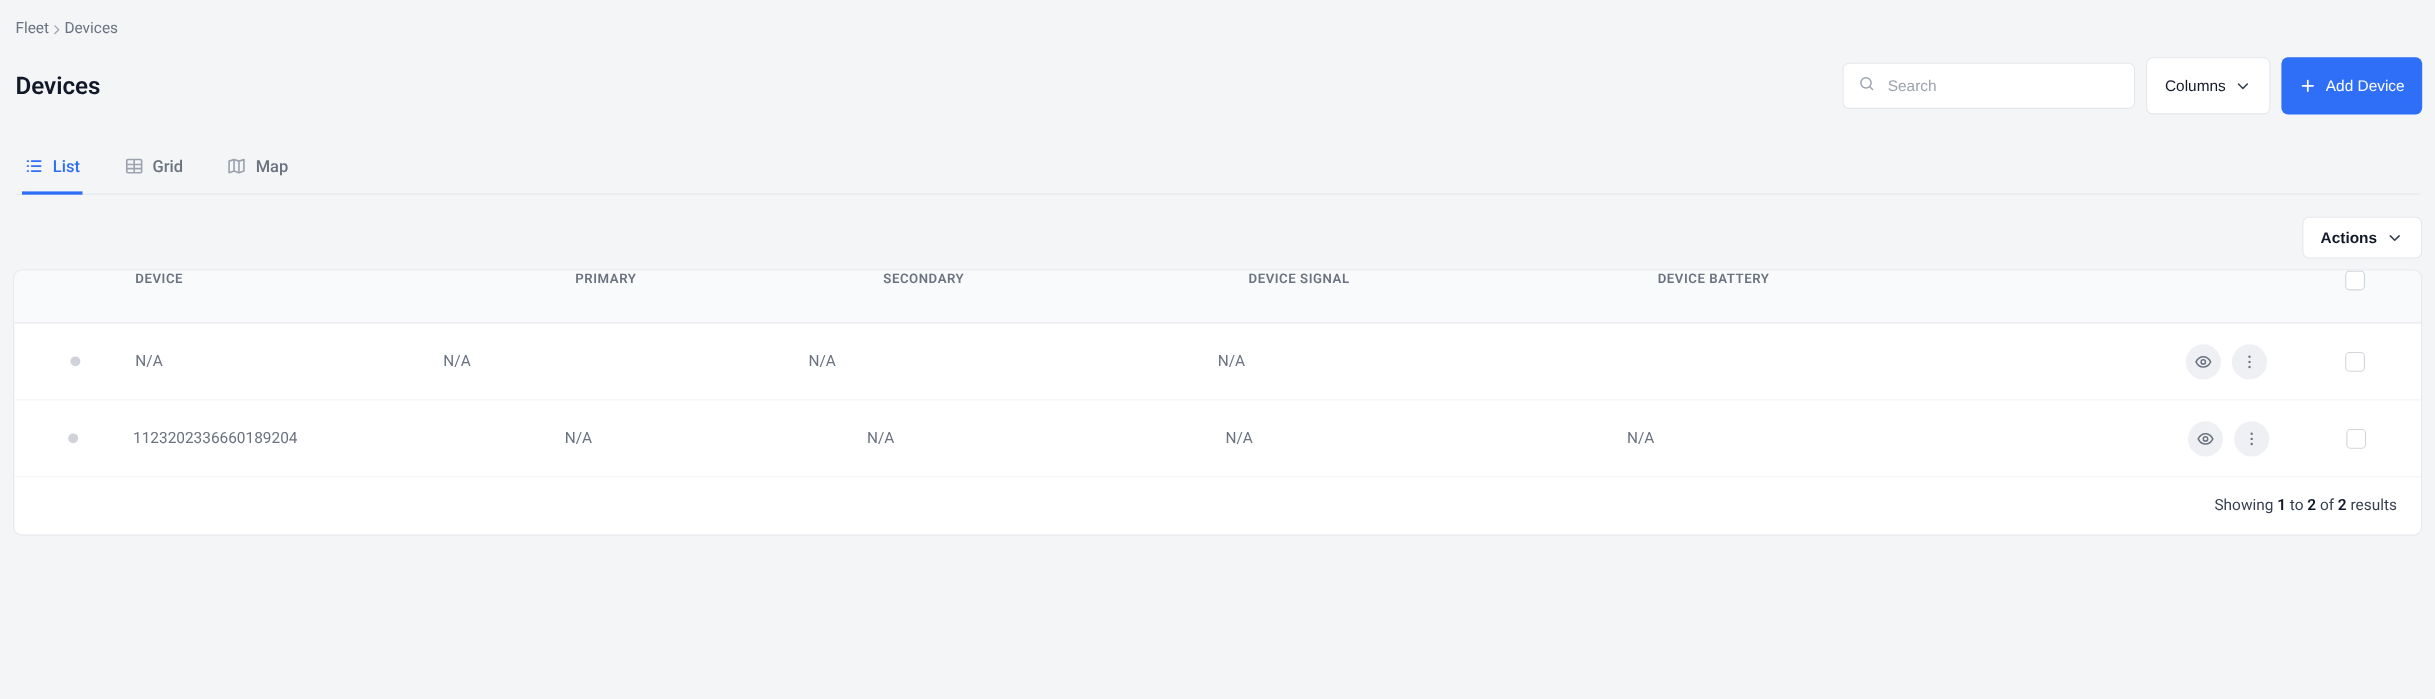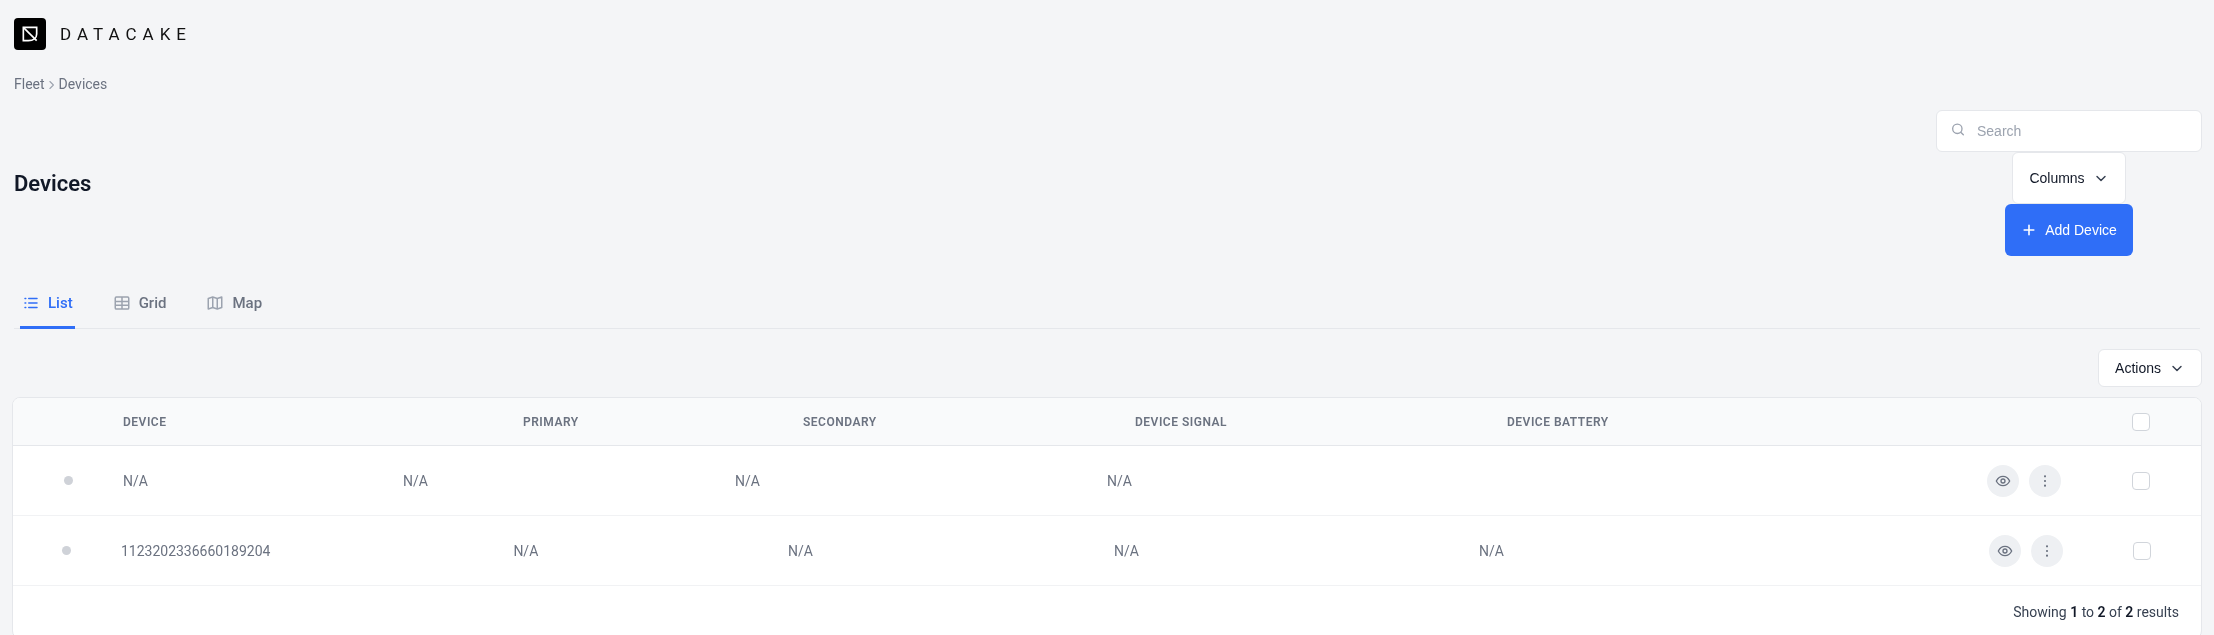--- a/index.html
+++ b/index.html
@@ -62,22 +62,21 @@
     padding-left: 2px;
   }
   .page-title {
     font-size: 22px;
     font-weight: 600;
     color: #111827;
   }
   .title-actions {
     display: flex;
     align-items: center;
-    gap: 0;
-    flex-direction: column;
+    gap: 10px;
   }
   .search-wrap {
     position: relative;
   }
   .search-input {
     background: #fff;
     border: 1px solid #e5e7eb;
     border-radius: 6px;
     height: 42px;
     width: 266px;
@@ -147,31 +146,31 @@
 
   
   .content-block {
     margin-top: 20px;
   }
   .actions-row {
     display: flex;
     justify-content: flex-end;
     margin-bottom: 10px;
   }
-  .actions-row .btn { height: 38px; font-weight: 400; }
+  .actions-row .btn { height: 38px; font-weight: 700; }
 
   .table {
     background: #fff;
     border: 1px solid #e5e7eb;
     border-radius: 8px;
     overflow: hidden;
   }
   .thead {
     display: flex;
-    align-items: center;
+    align-items: flex-start;
     background: #f9fafb;
     border-bottom: 1px solid #e5e7eb;
     height: 48px;
     font-size: 12px;
     font-weight: 600;
     letter-spacing: 0.5px;
     color: #6b7280;
     text-transform: uppercase;
   }
   .trow {
@@ -232,29 +231,20 @@
   }
   .pager .btn { height: 38px; font-weight:400; }
   .results b { font-weight: 600; color:#111827; }
 
 </style>
 </head>
 <body>
 
 <div class="page-container">
 
-  <div class="logo-row">
-    <div class="logo-mark">
-      <svg width="20" height="20" viewBox="0 0 24 24" fill="none">
-        <path d="M4 4 L20 4 L20 12 C20 17 16 20 10 20 L4 20 Z" stroke="#fff" stroke-width="2" fill="none"></path>
-        <line x1="4" y1="4" x2="20" y2="20" stroke="#fff" stroke-width="2"></line>
-      </svg>
-    </div>
-    <div class="logo-text">DATACAKE</div>
-  </div>
 
   <div class="breadcrumb">
     <a href="#">Fleet</a>
     <svg viewBox="0 0 20 20" fill="none">
         <path d="M7 5l5 5-5 5" stroke="#9ca3af" stroke-width="1.6" stroke-linecap="round" stroke-linejoin="round"></path>
       </svg>
     <span>Devices</span>
   </div>
 
   <div class="title-row">

